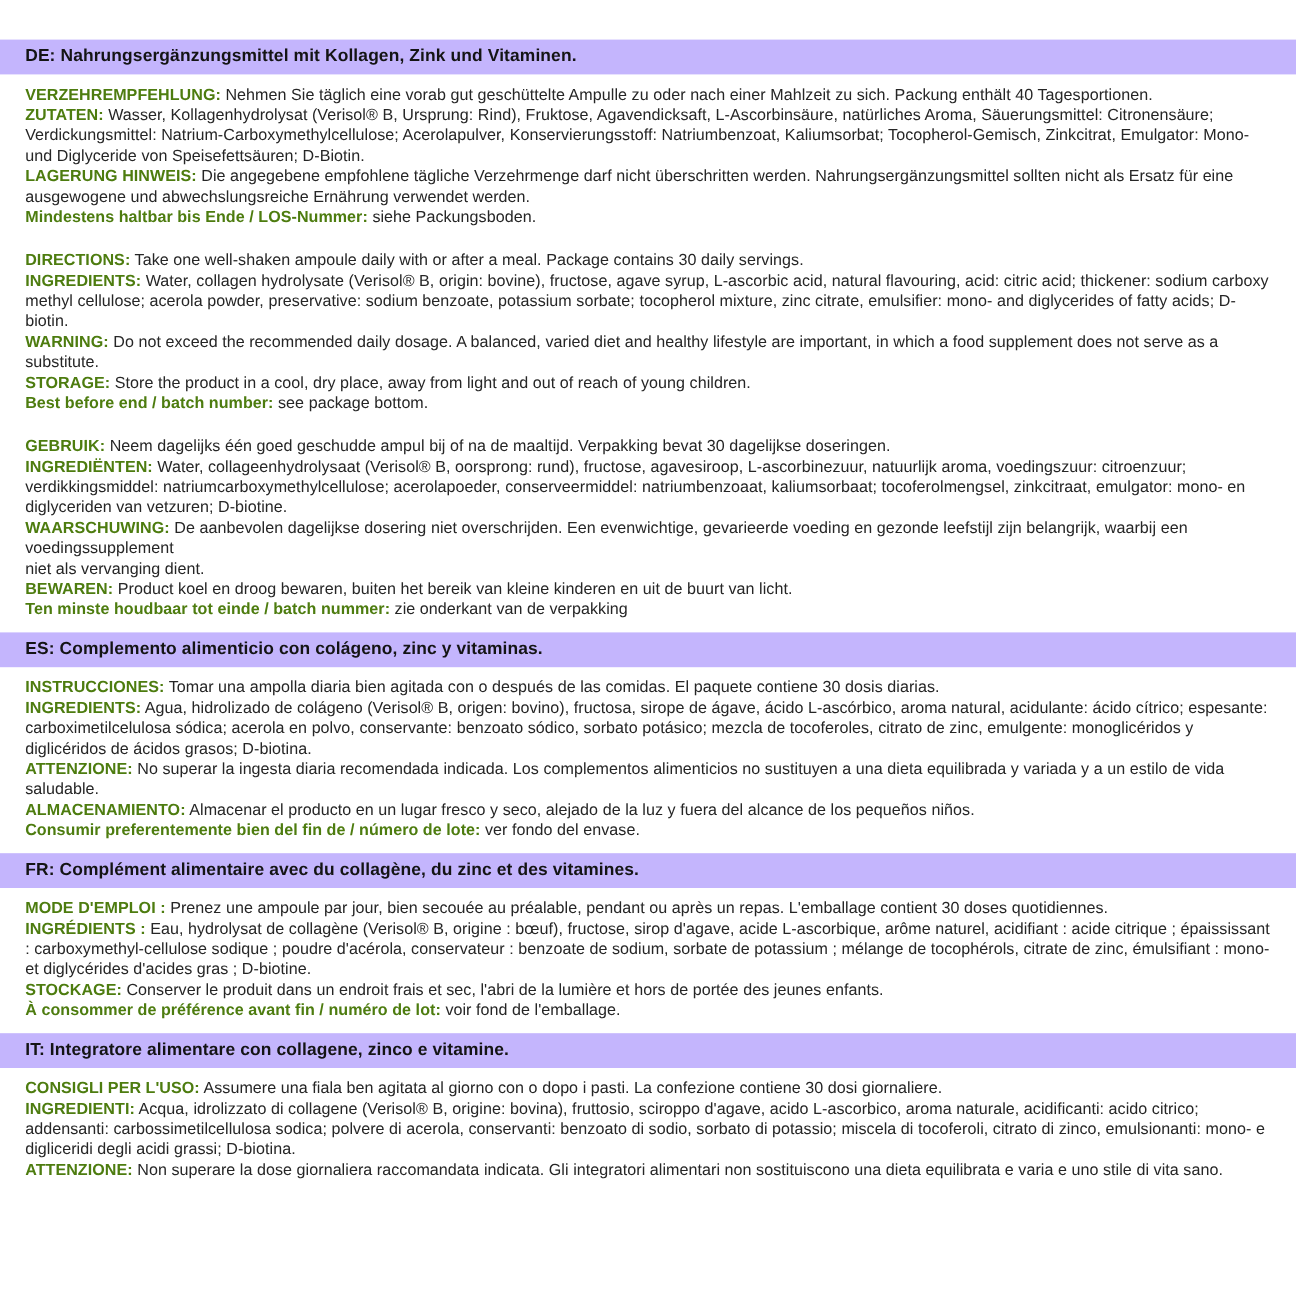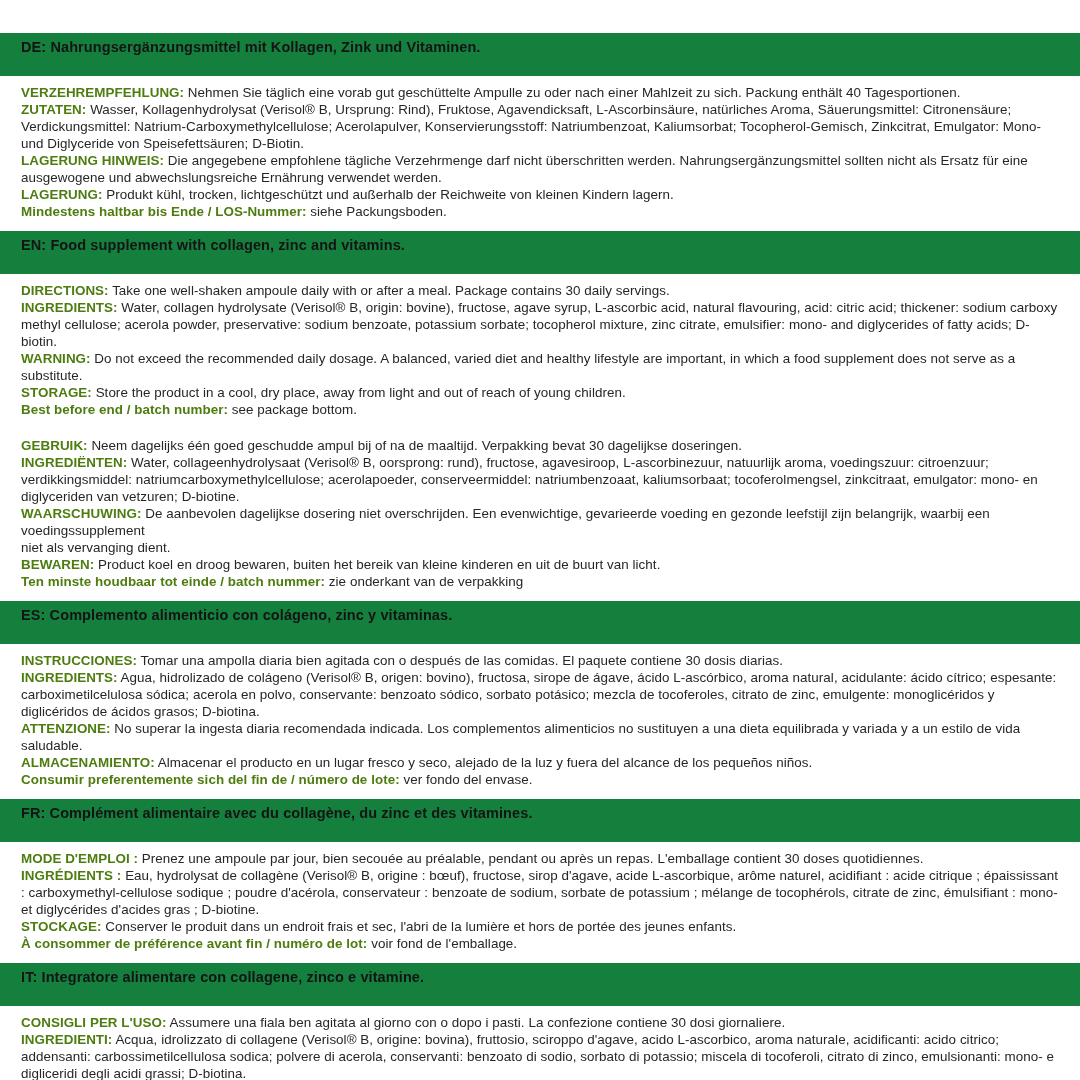--- a/index.html
+++ b/index.html
@@ -9,26 +9,26 @@
     font-family: "Liberation Sans", sans-serif;
   }
   body {
     width: 1080px;
     min-height: 1080px;
     color: #262626;
   }
   .sheet { padding-top: 33px; }
   .section { margin-bottom: 9px; }
   .section-bar {
-    background: #15803d;
+    background: #c4b5fd;
     color: #141414;
     font-weight: 700;
     font-size: 14.5px;
     line-height: 16px;
-    padding: 6px 21px 21px 21px;
+    padding: 6px 21px 7px 21px;
     letter-spacing: 0.1px;
   }
   .section-body {
     padding: 8px 21px 2px 21px;
     font-size: 13.4px;
     line-height: 17px;
     letter-spacing: 0.05px;
   }
   .para { margin: 0; }
   .plabel { font-weight: 700; color: #4d7c0f; }
@@ -39,29 +39,25 @@
 
 <div class="sheet">
   <section class="section">
     <div class="section-bar">
       <span>DE: Nahrungsergänzungsmittel mit Kollagen, Zink und Vitaminen.</span>
     </div>
     <div class="section-body">
         <p class="para"><span class="plabel">VERZEHREMPFEHLUNG:</span> <span class="ptext">Nehmen Sie täglich eine vorab gut geschüttelte Ampulle zu oder nach einer Mahlzeit zu sich. Packung enthält 40 Tagesportionen.</span></p>
         <p class="para"><span class="plabel">ZUTATEN:</span> <span class="ptext">Wasser, Kollagenhydrolysat (Verisol® B, Ursprung: Rind), Fruktose, Agavendicksaft, L-Ascorbinsäure, natürliches Aroma, Säuerungsmittel: Citronensäure; Verdickungsmittel: Natrium-Carboxymethylcellulose; Acerolapulver, Konservierungsstoff: Natriumbenzoat, Kaliumsorbat; Tocopherol-Gemisch, Zinkcitrat, Emulgator: Mono- und Diglyceride von Speisefettsäuren; D-Biotin.</span></p>
         <p class="para"><span class="plabel">LAGERUNG HINWEIS:</span> <span class="ptext">Die angegebene empfohlene tägliche Verzehrmenge darf nicht überschritten werden. Nahrungsergänzungsmittel sollten nicht als Ersatz für eine ausgewogene und abwechslungsreiche Ernährung verwendet werden.</span></p>
-        <p class="para"><span class="plabel">LAGERUNG:</span> <span class="ptext">Produkt kühl, trocken, lichtgeschützt und außerhalb der Reichweite von kleinen Kindern lagern.</span></p>
         <p class="para"><span class="plabel">Mindestens haltbar bis Ende / LOS-Nummer:</span> <span class="ptext">siehe Packungsboden.</span></p>
       </div>
   </section>
 
   <section class="section">
-    <div class="section-bar">
-      <span>EN: Food supplement with collagen, zinc and vitamins.</span>
-    </div>
     <div class="section-body">
         <p class="para"><span class="plabel">DIRECTIONS:</span> <span class="ptext">Take one well-shaken ampoule daily with or after a meal. Package contains 30 daily servings.</span></p>
         <p class="para"><span class="plabel">INGREDIENTS:</span> <span class="ptext">Water, collagen hydrolysate (Verisol® B, origin: bovine), fructose, agave syrup, L-ascorbic acid, natural flavouring, acid: citric acid; thickener: sodium carboxy methyl cellulose; acerola powder, preservative: sodium benzoate, potassium sorbate; tocopherol mixture, zinc citrate, emulsifier: mono- and diglycerides of fatty acids; D-biotin.</span></p>
         <p class="para"><span class="plabel">WARNING:</span> <span class="ptext">Do not exceed the recommended daily dosage. A balanced, varied diet and healthy lifestyle are important, in which a food supplement does not serve as a substitute.</span></p>
         <p class="para"><span class="plabel">STORAGE:</span> <span class="ptext">Store the product in a cool, dry place, away from light and out of reach of young children.</span></p>
         <p class="para"><span class="plabel">Best before end / batch number:</span> <span class="ptext">see package bottom.</span></p>
       </div>
   </section>
 
   <section class="section">
@@ -77,21 +73,21 @@
 
   <section class="section">
     <div class="section-bar">
       <span>ES: Complemento alimenticio con colágeno, zinc y vitaminas.</span>
     </div>
     <div class="section-body">
         <p class="para"><span class="plabel">INSTRUCCIONES:</span> <span class="ptext">Tomar una ampolla diaria bien agitada con o después de las comidas. El paquete contiene 30 dosis diarias.</span></p>
         <p class="para"><span class="plabel">INGREDIENTS:</span> <span class="ptext">Agua, hidrolizado de colágeno (Verisol® B, origen: bovino), fructosa, sirope de ágave, ácido L-ascórbico, aroma natural, acidulante: ácido cítrico; espesante: carboximetilcelulosa sódica; acerola en polvo, conservante: benzoato sódico, sorbato potásico; mezcla de tocoferoles, citrato de zinc, emulgente: monoglicéridos y diglicéridos de ácidos grasos; D-biotina.</span></p>
         <p class="para"><span class="plabel">ATTENZIONE:</span> <span class="ptext">No superar la ingesta diaria recomendada indicada. Los complementos alimenticios no sustituyen a una dieta equilibrada y variada y a un estilo de vida saludable.</span></p>
         <p class="para"><span class="plabel">ALMACENAMIENTO:</span> <span class="ptext">Almacenar el producto en un lugar fresco y seco, alejado de la luz y fuera del alcance de los pequeños niños.</span></p>
-        <p class="para"><span class="plabel">Consumir preferentemente sich del fin de / número de lote:</span> <span class="ptext">ver fondo del envase.</span></p>
+        <p class="para"><span class="plabel">Consumir preferentemente bien del fin de / número de lote:</span> <span class="ptext">ver fondo del envase.</span></p>
       </div>
   </section>
 
   <section class="section">
     <div class="section-bar">
       <span>FR: Complément alimentaire avec du collagène, du zinc et des vitamines.</span>
     </div>
     <div class="section-body">
         <p class="para"><span class="plabel">MODE D'EMPLOI :</span> <span class="ptext">Prenez une ampoule par jour, bien secouée au préalable, pendant ou après un repas. L'emballage contient 30 doses quotidiennes.</span></p>
         <p class="para"><span class="plabel">INGRÉDIENTS :</span> <span class="ptext">Eau, hydrolysat de collagène (Verisol® B, origine : bœuf), fructose, sirop d'agave, acide L-ascorbique, arôme naturel, acidifiant : acide citrique ; épaississant : carboxymethyl-cellulose sodique ; poudre d'acérola, conservateur : benzoate de sodium, sorbate de potassium ; mélange de tocophérols, citrate de zinc, émulsifiant : mono- et diglycérides d'acides gras ; D-biotine.</span></p>

